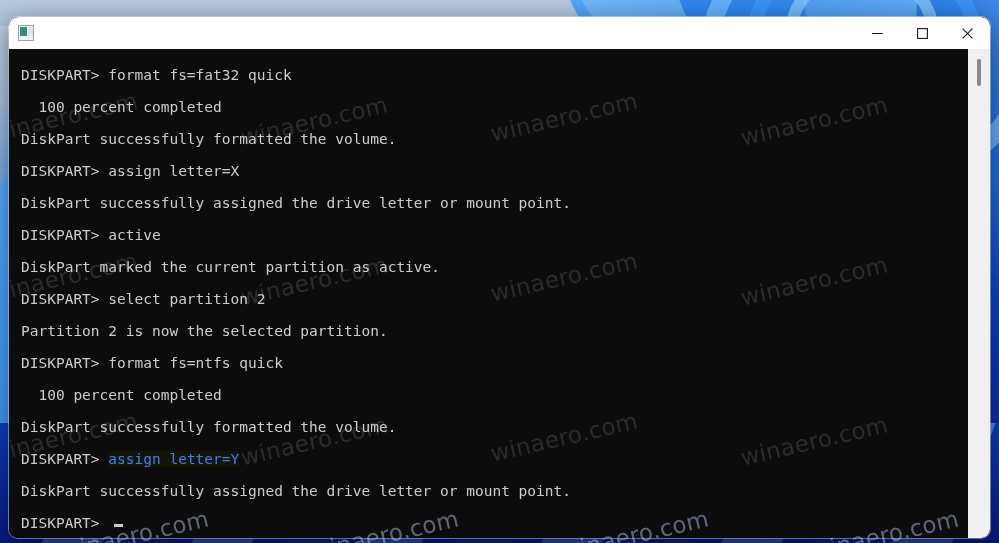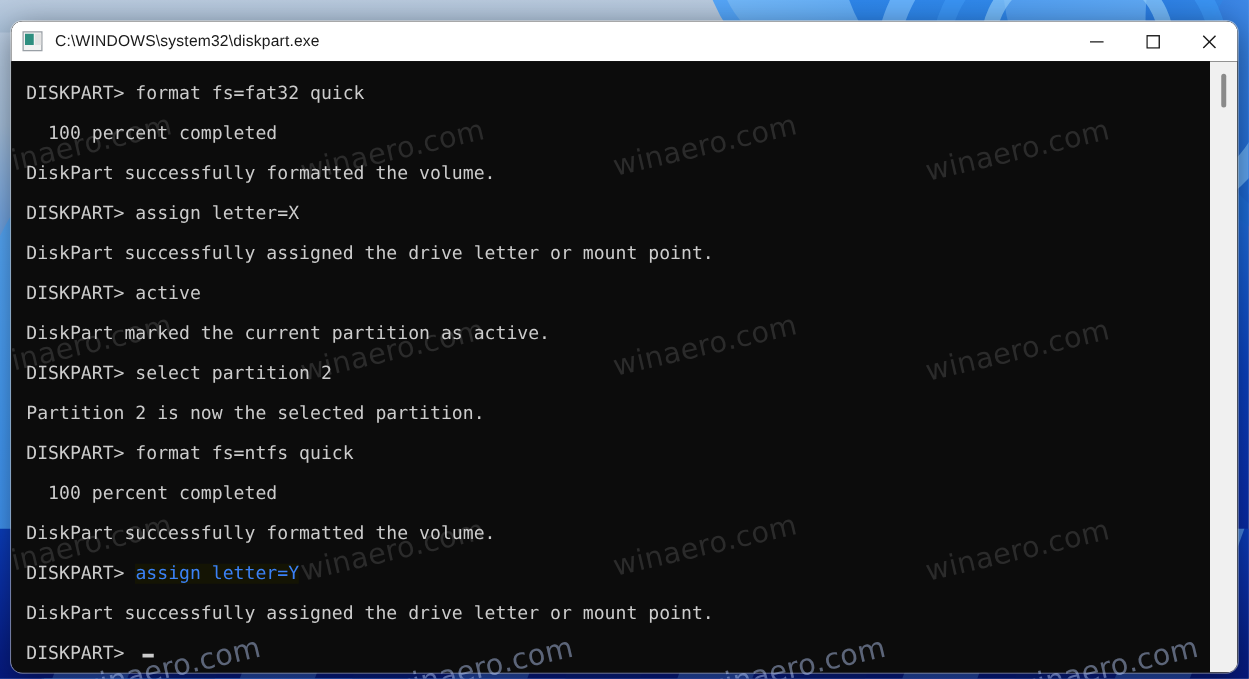--- a/index.html
+++ b/index.html
@@ -263,21 +263,20 @@
       <div class="wm" style="color: rgba(190, 210, 255, 0.45); left: 60px; top: 522px; transform: rotate(-13deg);">winaero.com</div>
       <div class="wm" style="color: rgba(190, 210, 255, 0.45); left: 310px; top: 522px; transform: rotate(-13deg);">winaero.com</div>
       <div class="wm" style="color: rgba(190, 210, 255, 0.45); left: 560px; top: 522px; transform: rotate(-13deg);">winaero.com</div>
       <div class="wm" style="color: rgba(190, 210, 255, 0.45); left: 810px; top: 522px; transform: rotate(-13deg);">winaero.com</div>
     </div>
 
   <div id="window">
 
     <div id="titlebar">
       <div id="title-icon"></div>
-      <div id="title-text">C:\WINDOWS\system32\diskpart.exe</div>
       <div id="wincontrols">
         <div class="wc">
           <svg width="11" height="11" viewBox="0 0 11 11">
               <line x1="0" y1="5.5" x2="11" y2="5.5" stroke="#1a1a1a" stroke-width="1.1"></line>
             </svg>
         </div>
         <div class="wc">
           <svg width="11" height="11" viewBox="0 0 11 11">
               <rect x="0.6" y="0.6" width="9.8" height="9.8" fill="none" stroke="#1a1a1a" stroke-width="1.1"></rect>
             </svg>

